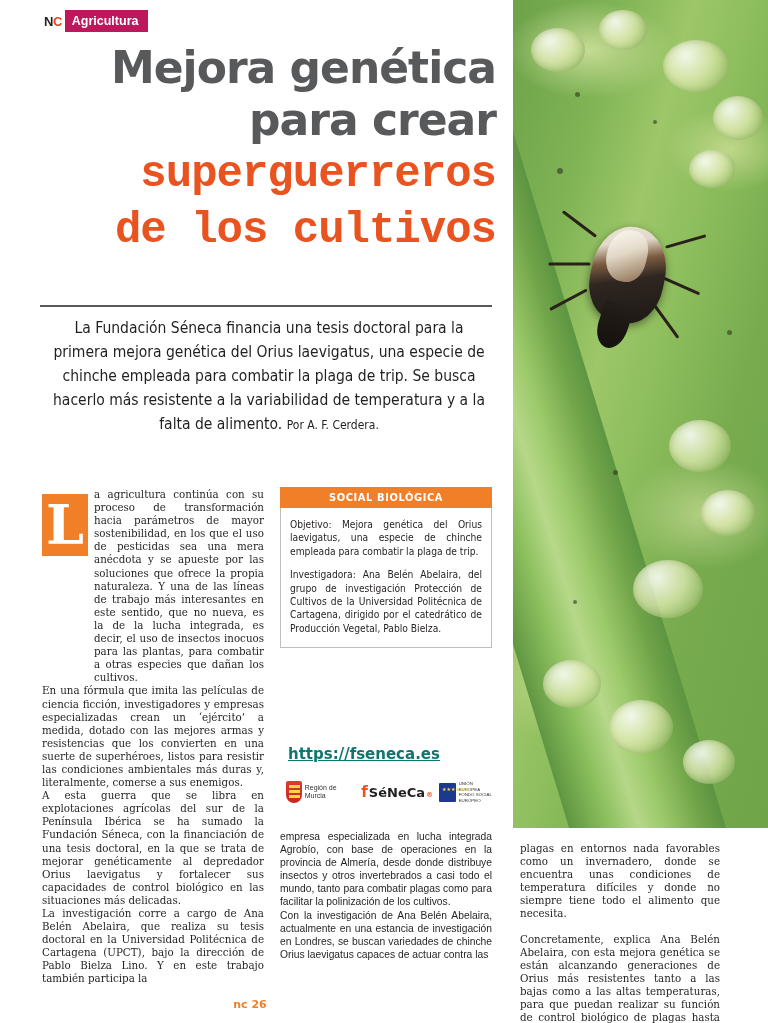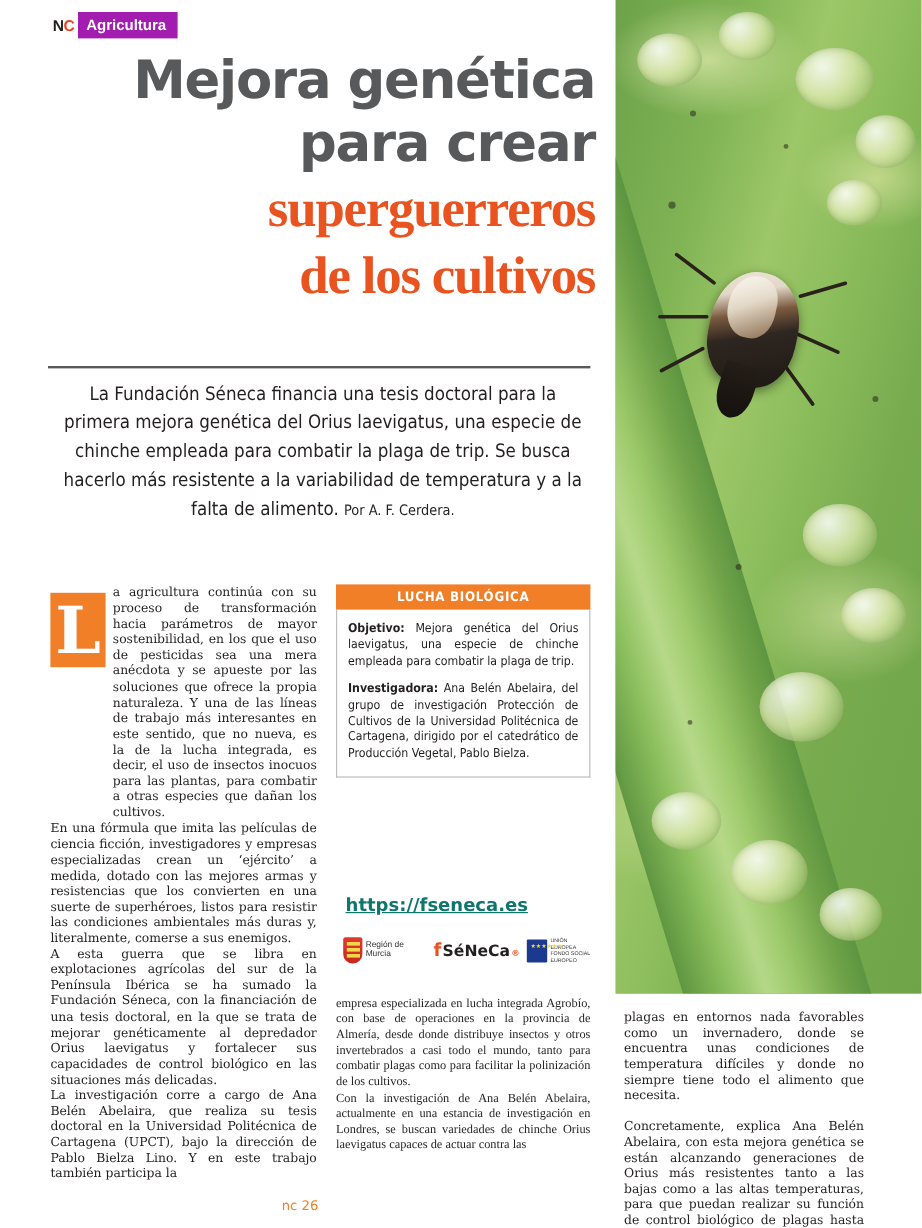--- a/index.html
+++ b/index.html
@@ -30,21 +30,21 @@
     color: #231f20;
     font-weight: bold;
     font-size: 13px;
     padding: 0 3px 0 4px;
     display: flex;
     align-items: center;
     letter-spacing: -0.5px;
   }
   .tag-nc .c-red { color: #e8461e; }
   .tag-label {
-    background: #a21caf;
+    background: #be185d;
     color: #ffffff;
     font-size: 12.5px;
     font-weight: bold;
     display: flex;
     align-items: center;
     padding: 0 10px 0 7px;
     text-align: right;
   }
 
   
@@ -153,21 +153,21 @@
   }
   .headline .l1, .headline .l2 {
     font-family: "DejaVu Sans", sans-serif;
     font-weight: bold;
     font-size: 44px;
     line-height: 52px;
     color: #58595b;
     letter-spacing: -1px;
   }
   .headline .l3, .headline .l4 {
-    font-family: Liberation Serif, serif;
+    font-family: Liberation Mono, monospace;
     font-weight: bold;
     font-size: 44px;
     line-height: 56px;
     color: #e8531f;
     letter-spacing: -1px;
   }
 
   
   .rule {
     position: absolute;
@@ -225,21 +225,21 @@
     padding-left: 52px;
     min-height: 64px;
   }
   .col1 p { margin: 0; }
 
   .col2 {
     position: absolute;
     left: 280px;
     top: 830px;
     width: 212px;
-    font-family: Liberation Serif, serif;
+    font-family: Liberation Sans, sans-serif;
     font-size: 10.3px;
     line-height: 13.1px;
     color: #231f20;
     text-align: justify;
   }
   .col2 p { margin: 0; }
   .col3 {
     position: absolute;
     left: 508px;
     top: 830px;
@@ -275,21 +275,21 @@
     border-bottom: 1px solid #bcbec0;
     padding: 10px 9px 12px;
     font-family: "DejaVu Sans Condensed", "Liberation Sans Narrow", "Liberation Sans", sans-serif;
     font-size: 10.2px;
     line-height: 13.4px;
     color: #231f20;
     text-align: justify;
   }
   .infobox-body p { margin: 0 0 10px; }
   .infobox-body p:last-child { margin-bottom: 0; }
-  .infobox-body b { font-weight: bold; }
+  .infobox-body b { font-weight: normal; }
 
   .weburl {
     position: absolute;
     left: 288px;
     top: 745px;
     font-family: "DejaVu Sans", sans-serif;
     font-weight: bold;
     font-size: 15px;
     color: #0f766e;
   }
@@ -376,21 +376,21 @@
   }
 
   
   .footer {
     position: absolute;
     left: 0;
     top: 998px;
     width: 500px;
     text-align: center;
     font-family: "DejaVu Sans", sans-serif;
-    font-weight: normal;
+    font-weight: bold;
     font-size: 11px;
   }
   .footer .nc { color: #f07f28; }
   .footer .pg { color: #f07f28; }
 </style>
 </head>
 <body>
 
 <div class="photo">
   <div class="leaf"></div>
@@ -463,21 +463,21 @@
   <p>empresa especializada en lucha integrada Agrobío, con base de operaciones en la provincia de Almería, desde donde distribuye insectos y otros invertebrados a casi todo el mundo, tanto para combatir plagas como para facilitar la polinización de los cultivos.</p>
   <p>Con la investigación de Ana Belén Abelaira, actualmente en una estancia de investigación en Londres, se buscan variedades de chinche Orius laevigatus capaces de actuar contra las</p>
 </div>
 
 <div class="col3">
   <p>plagas en entornos nada favorables como un invernadero, donde se encuentra unas condiciones de temperatura difíciles y donde no siempre tiene todo el alimento que necesita.</p>
   <p>Concretamente, explica Ana Belén Abelaira, con esta mejora genética se están alcanzando generaciones de Orius más resistentes tanto a las bajas como a las altas temperaturas, para que puedan realizar su función de control biológico de plagas hasta en las condiciones</p>
 </div>
 
 <div class="infobox">
-  <div class="infobox-title">LUCHA BIOLÓGICA</div>
+  <div class="infobox-title">SOCIAL BIOLÓGICA</div>
   <div class="infobox-body">
     <p>
       <b>Objetivo:</b><span> Mejora genética del Orius laevigatus, una especie de chinche empleada para combatir la plaga de trip.</span>
     </p>
     <p>
       <b>Investigadora:</b><span> Ana Belén Abelaira, del grupo de investigación Protección de Cultivos de la Universidad Politécnica de Cartagena, dirigido por el catedrático de Producción Vegetal, Pablo Bielza.</span>
     </p>
   </div>
 </div>
 

